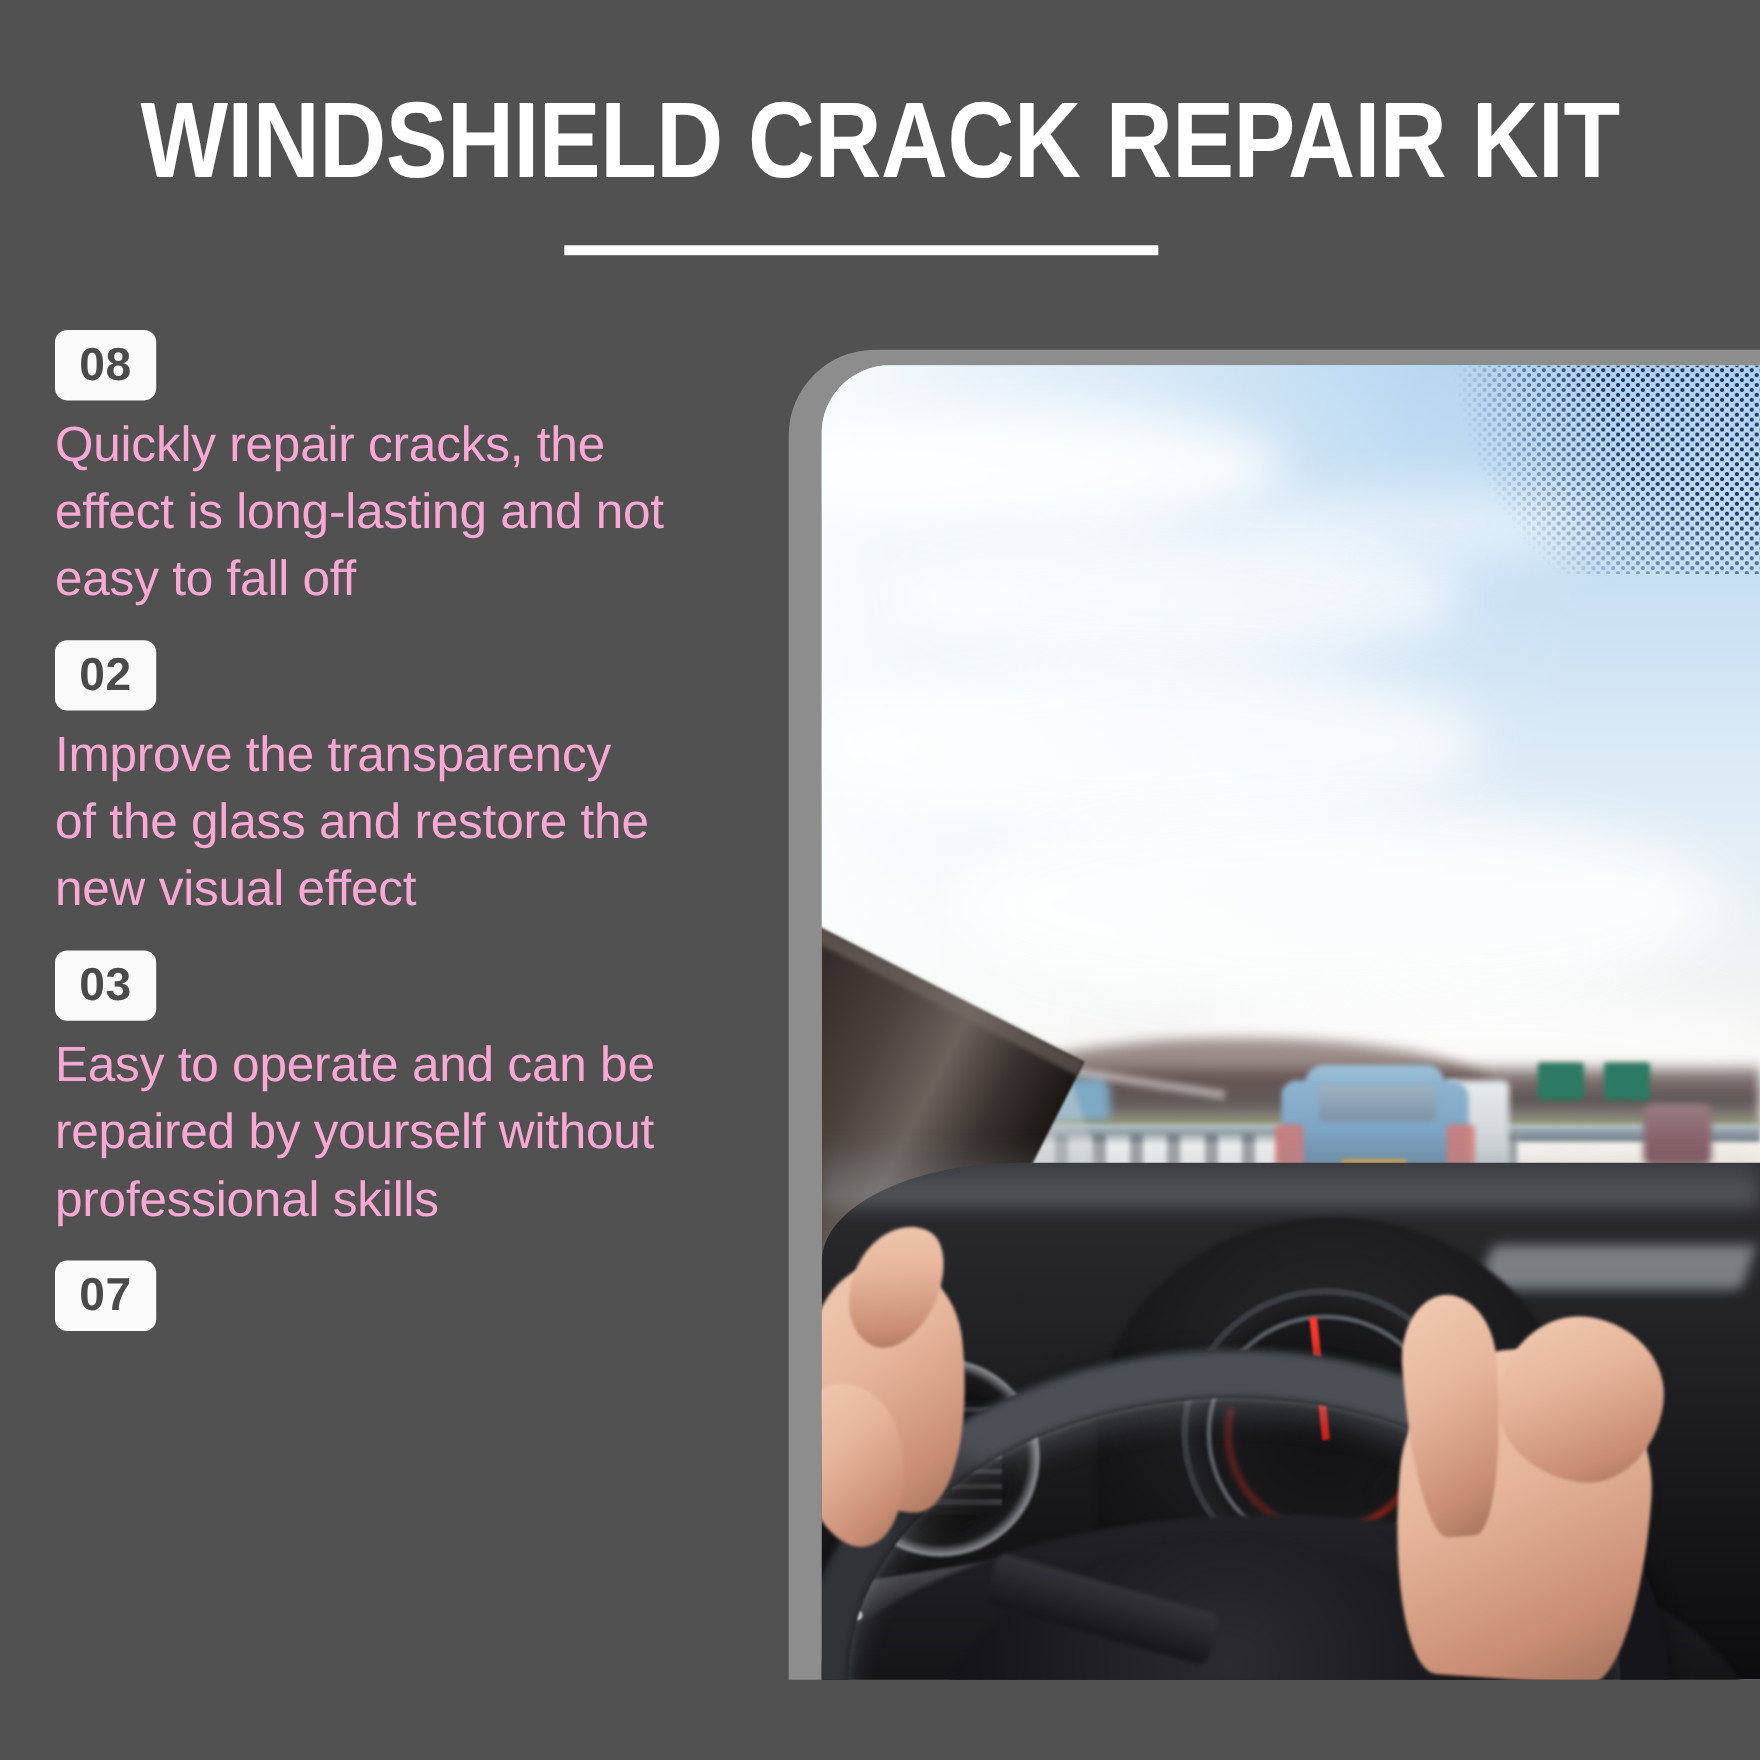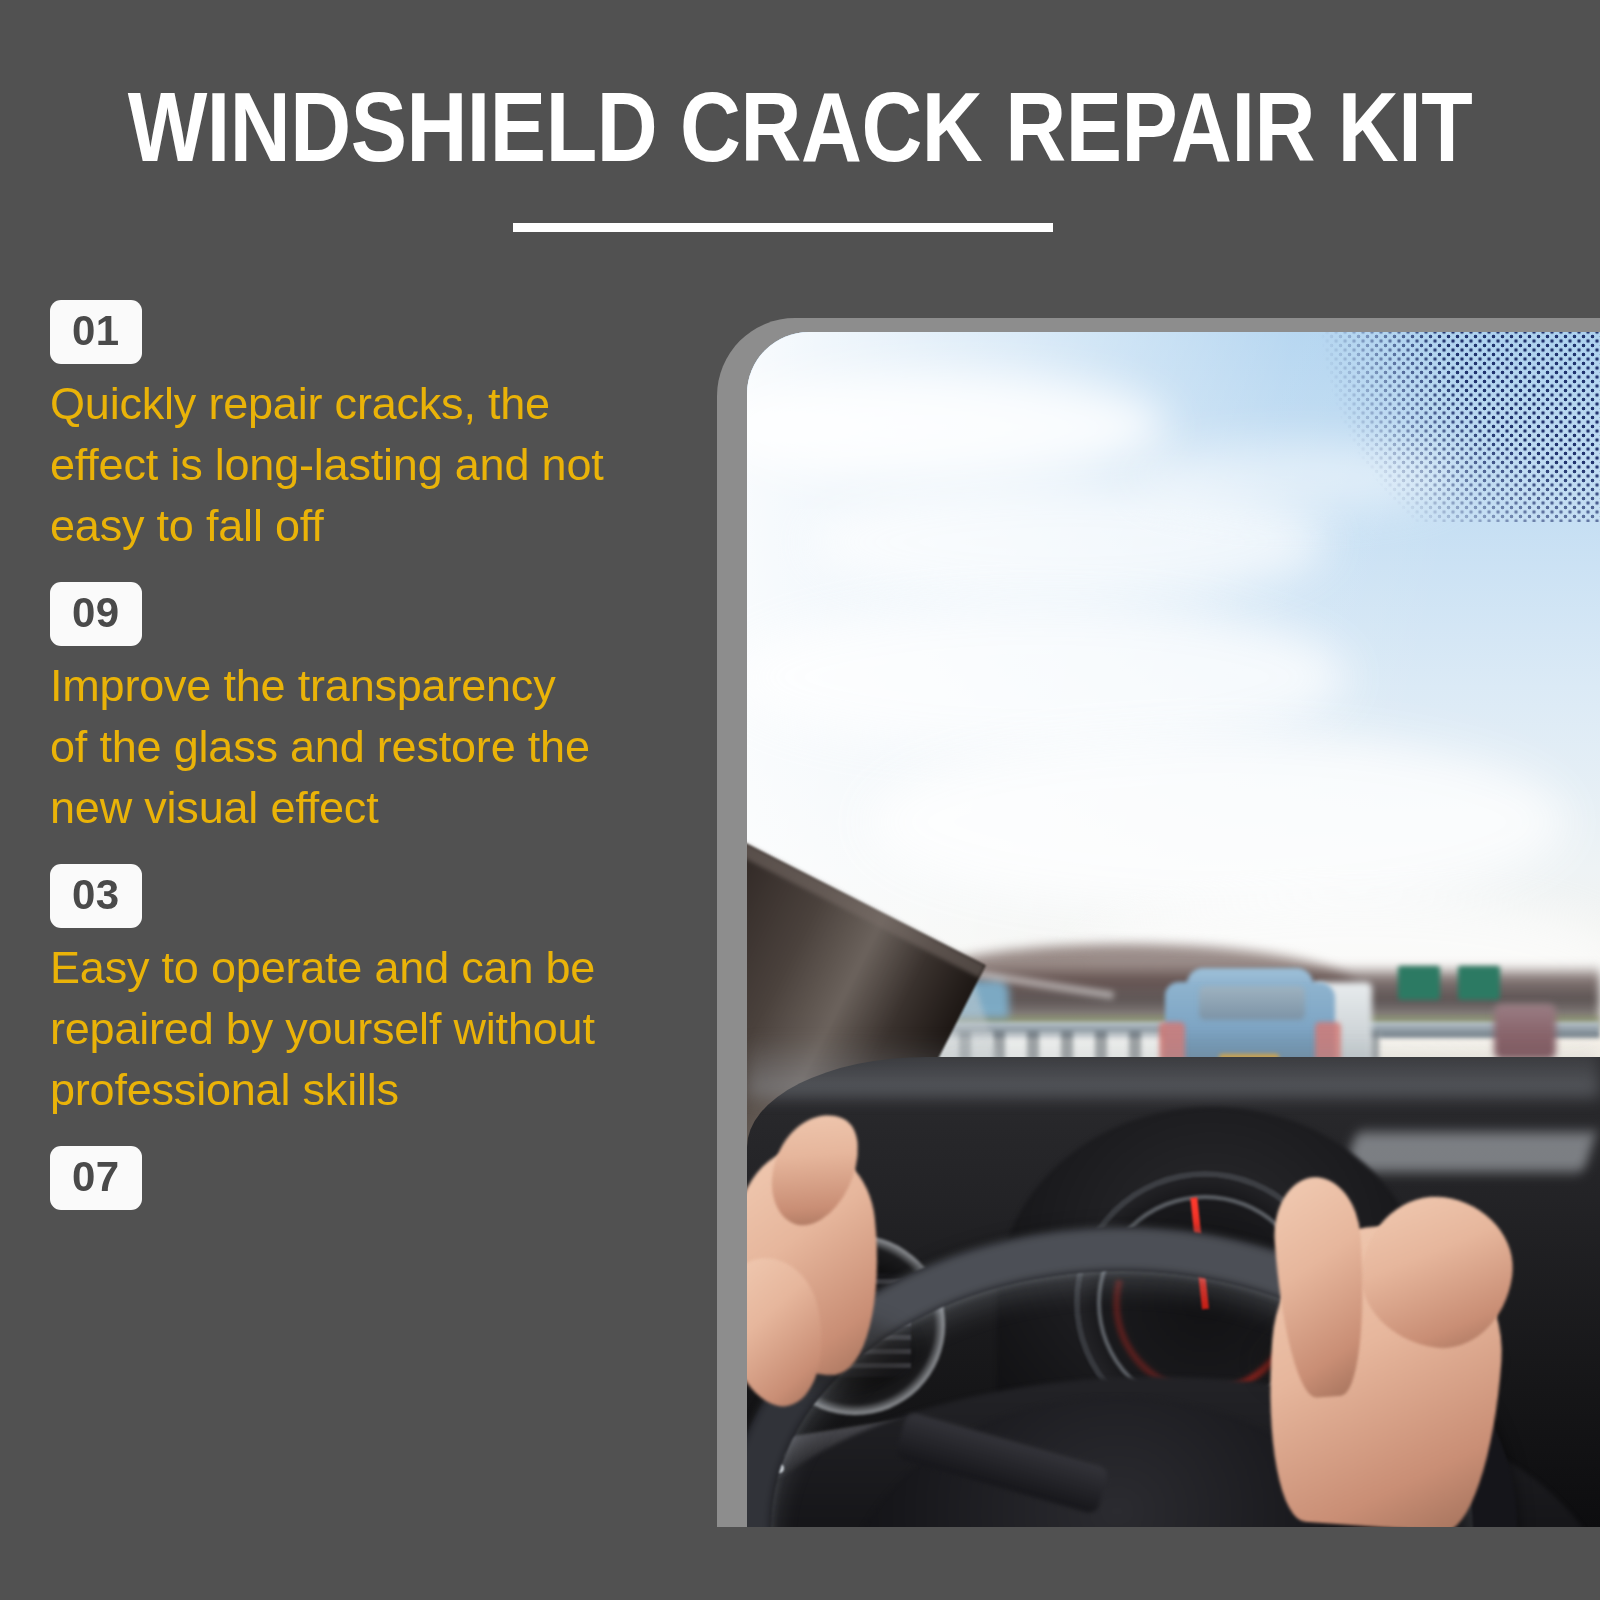--- a/index.html
+++ b/index.html
@@ -43,21 +43,21 @@
     background:#fafafa;
     color:#4a4a4a;
     font-size:42px;
     font-weight:bold;
     line-height:1;
     padding:10px 22px 12px 22px;
     border-radius:11px;
     letter-spacing:0.5px;
   }
   .feature-text {
-    color:#eab308;
+    color:#f9a8d4;
     font-size:45px;
     font-weight:300;
     line-height:61px;
     margin-top:9px;
     letter-spacing:-0.2px;
     white-space:pre-line;
   }
 
   
   #photo-panel-shadow {
@@ -416,28 +416,28 @@
 <body>
 
 <div id="header">
   <h1 id="page-title">WINDSHIELD CRACK REPAIR KIT</h1>
   <div id="title-divider"></div>
 </div>
 
 <div id="feature-list">
 
   <div class="feature-item">
-    <div class="feature-badge">01</div>
+    <div class="feature-badge">08</div>
     <div class="feature-text">Quickly repair cracks, the
 effect is long-lasting and not
 easy to fall off</div>
   </div>
 
   <div class="feature-item">
-    <div class="feature-badge">09</div>
+    <div class="feature-badge">02</div>
     <div class="feature-text">Improve the transparency
 of the glass and restore the
 new visual effect</div>
   </div>
 
   <div class="feature-item">
     <div class="feature-badge">03</div>
     <div class="feature-text">Easy to operate and can be
 repaired by yourself without
 professional skills</div>

